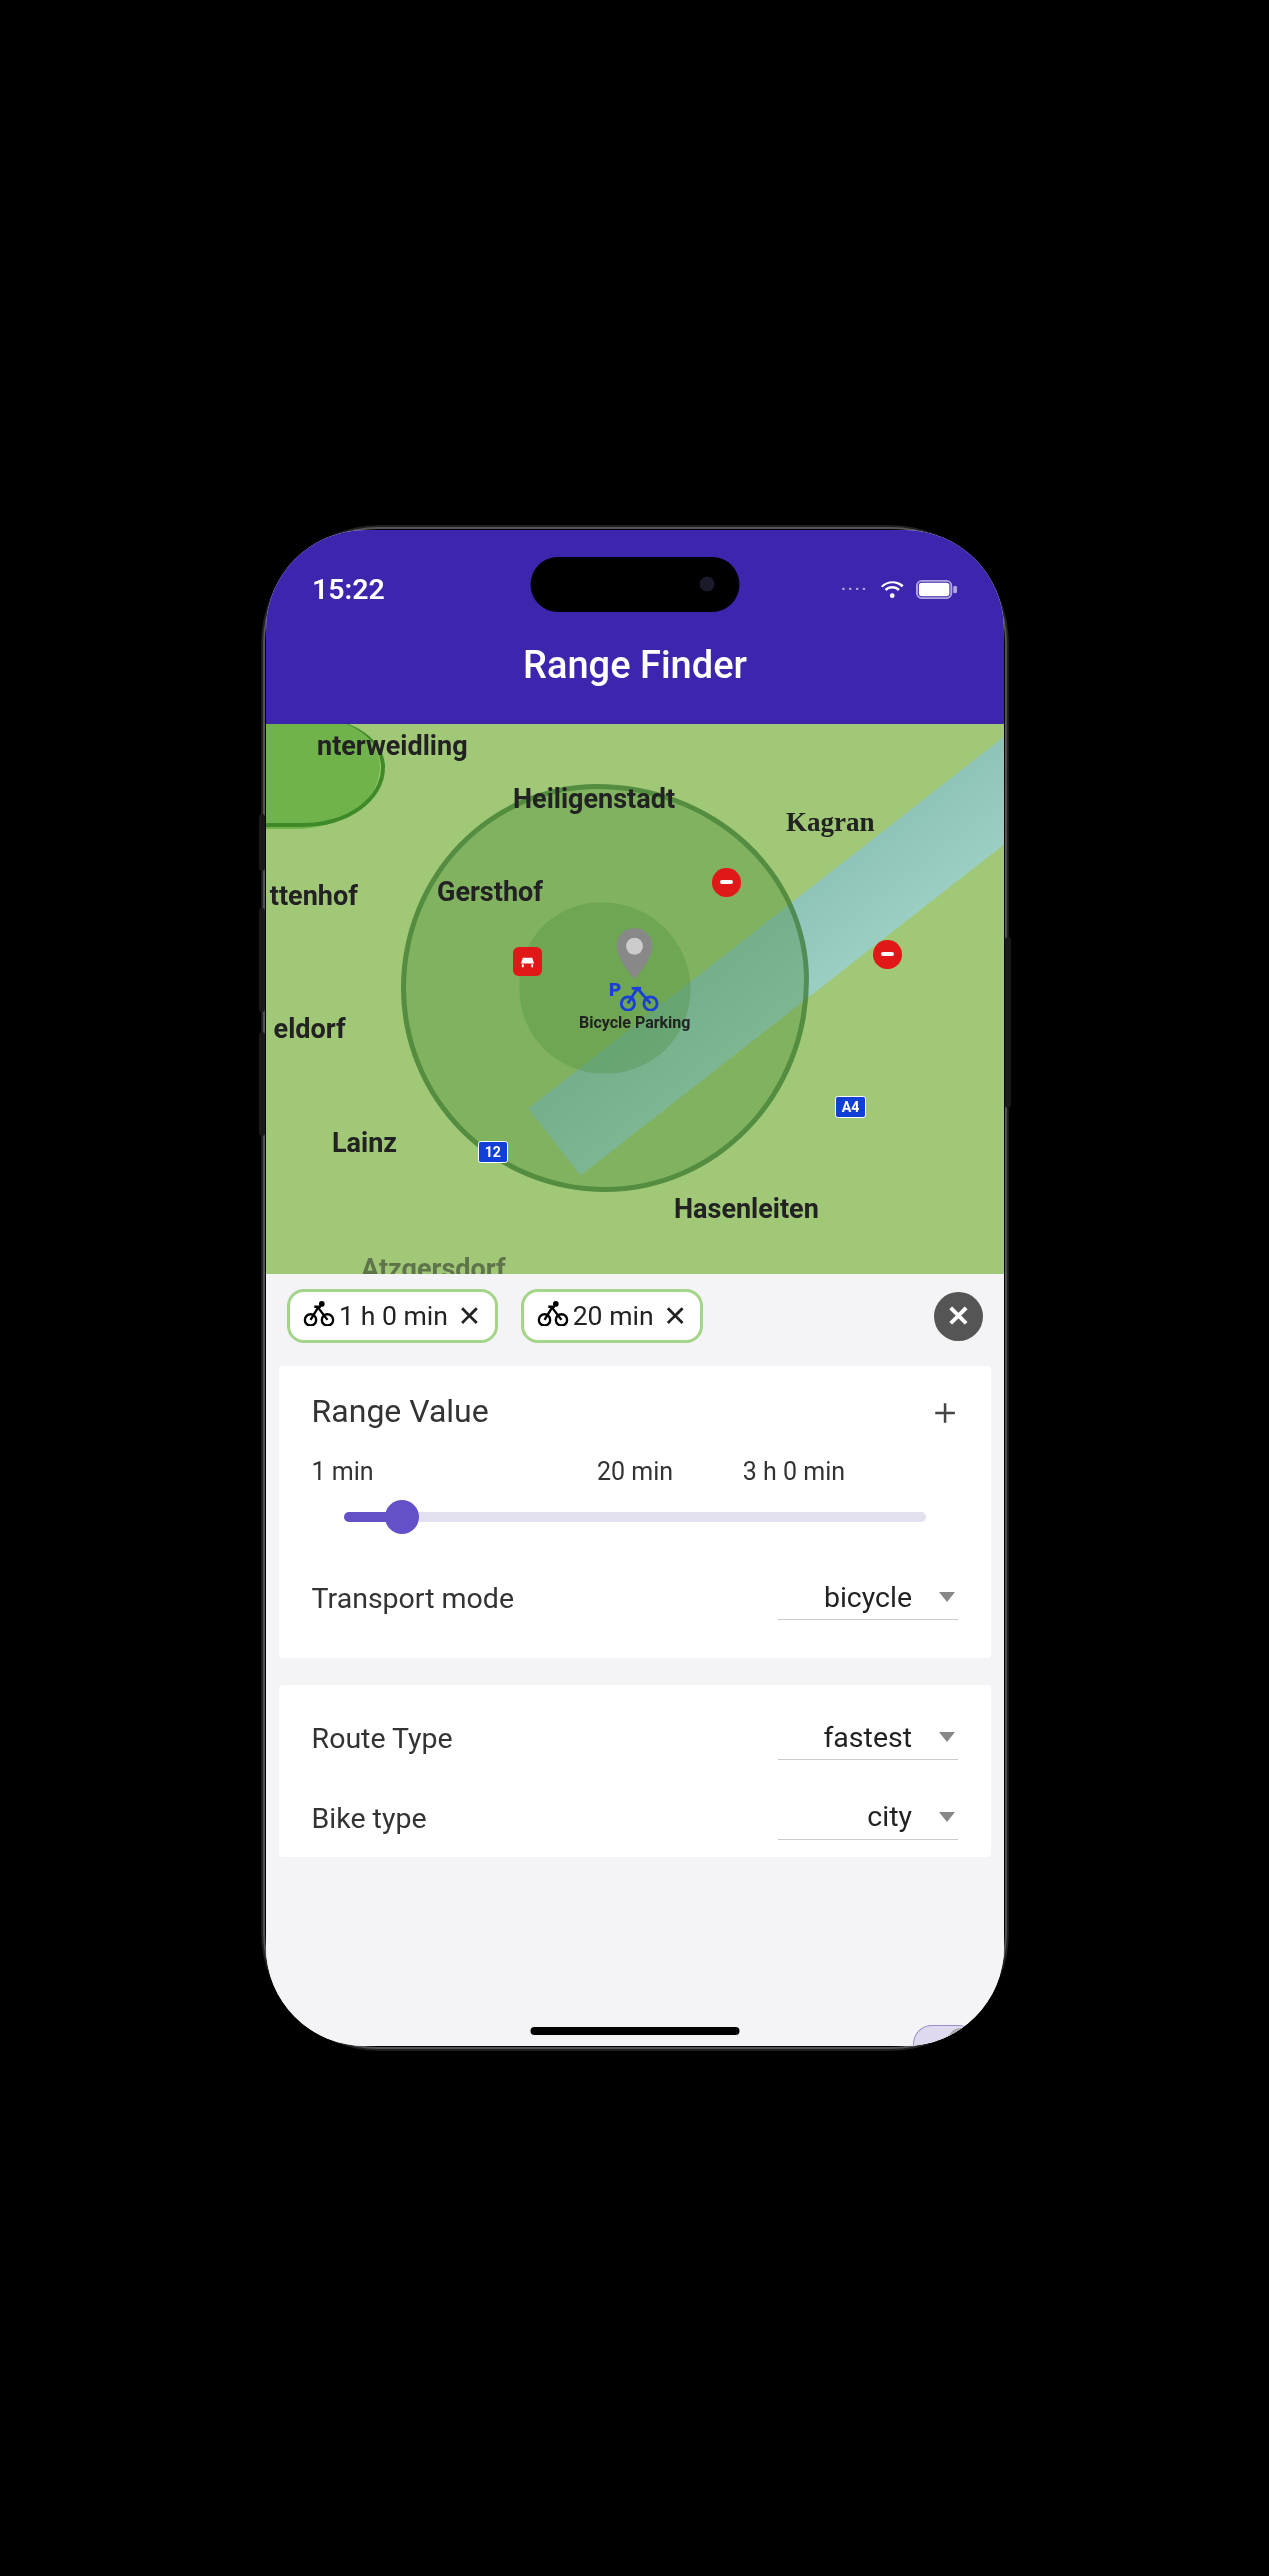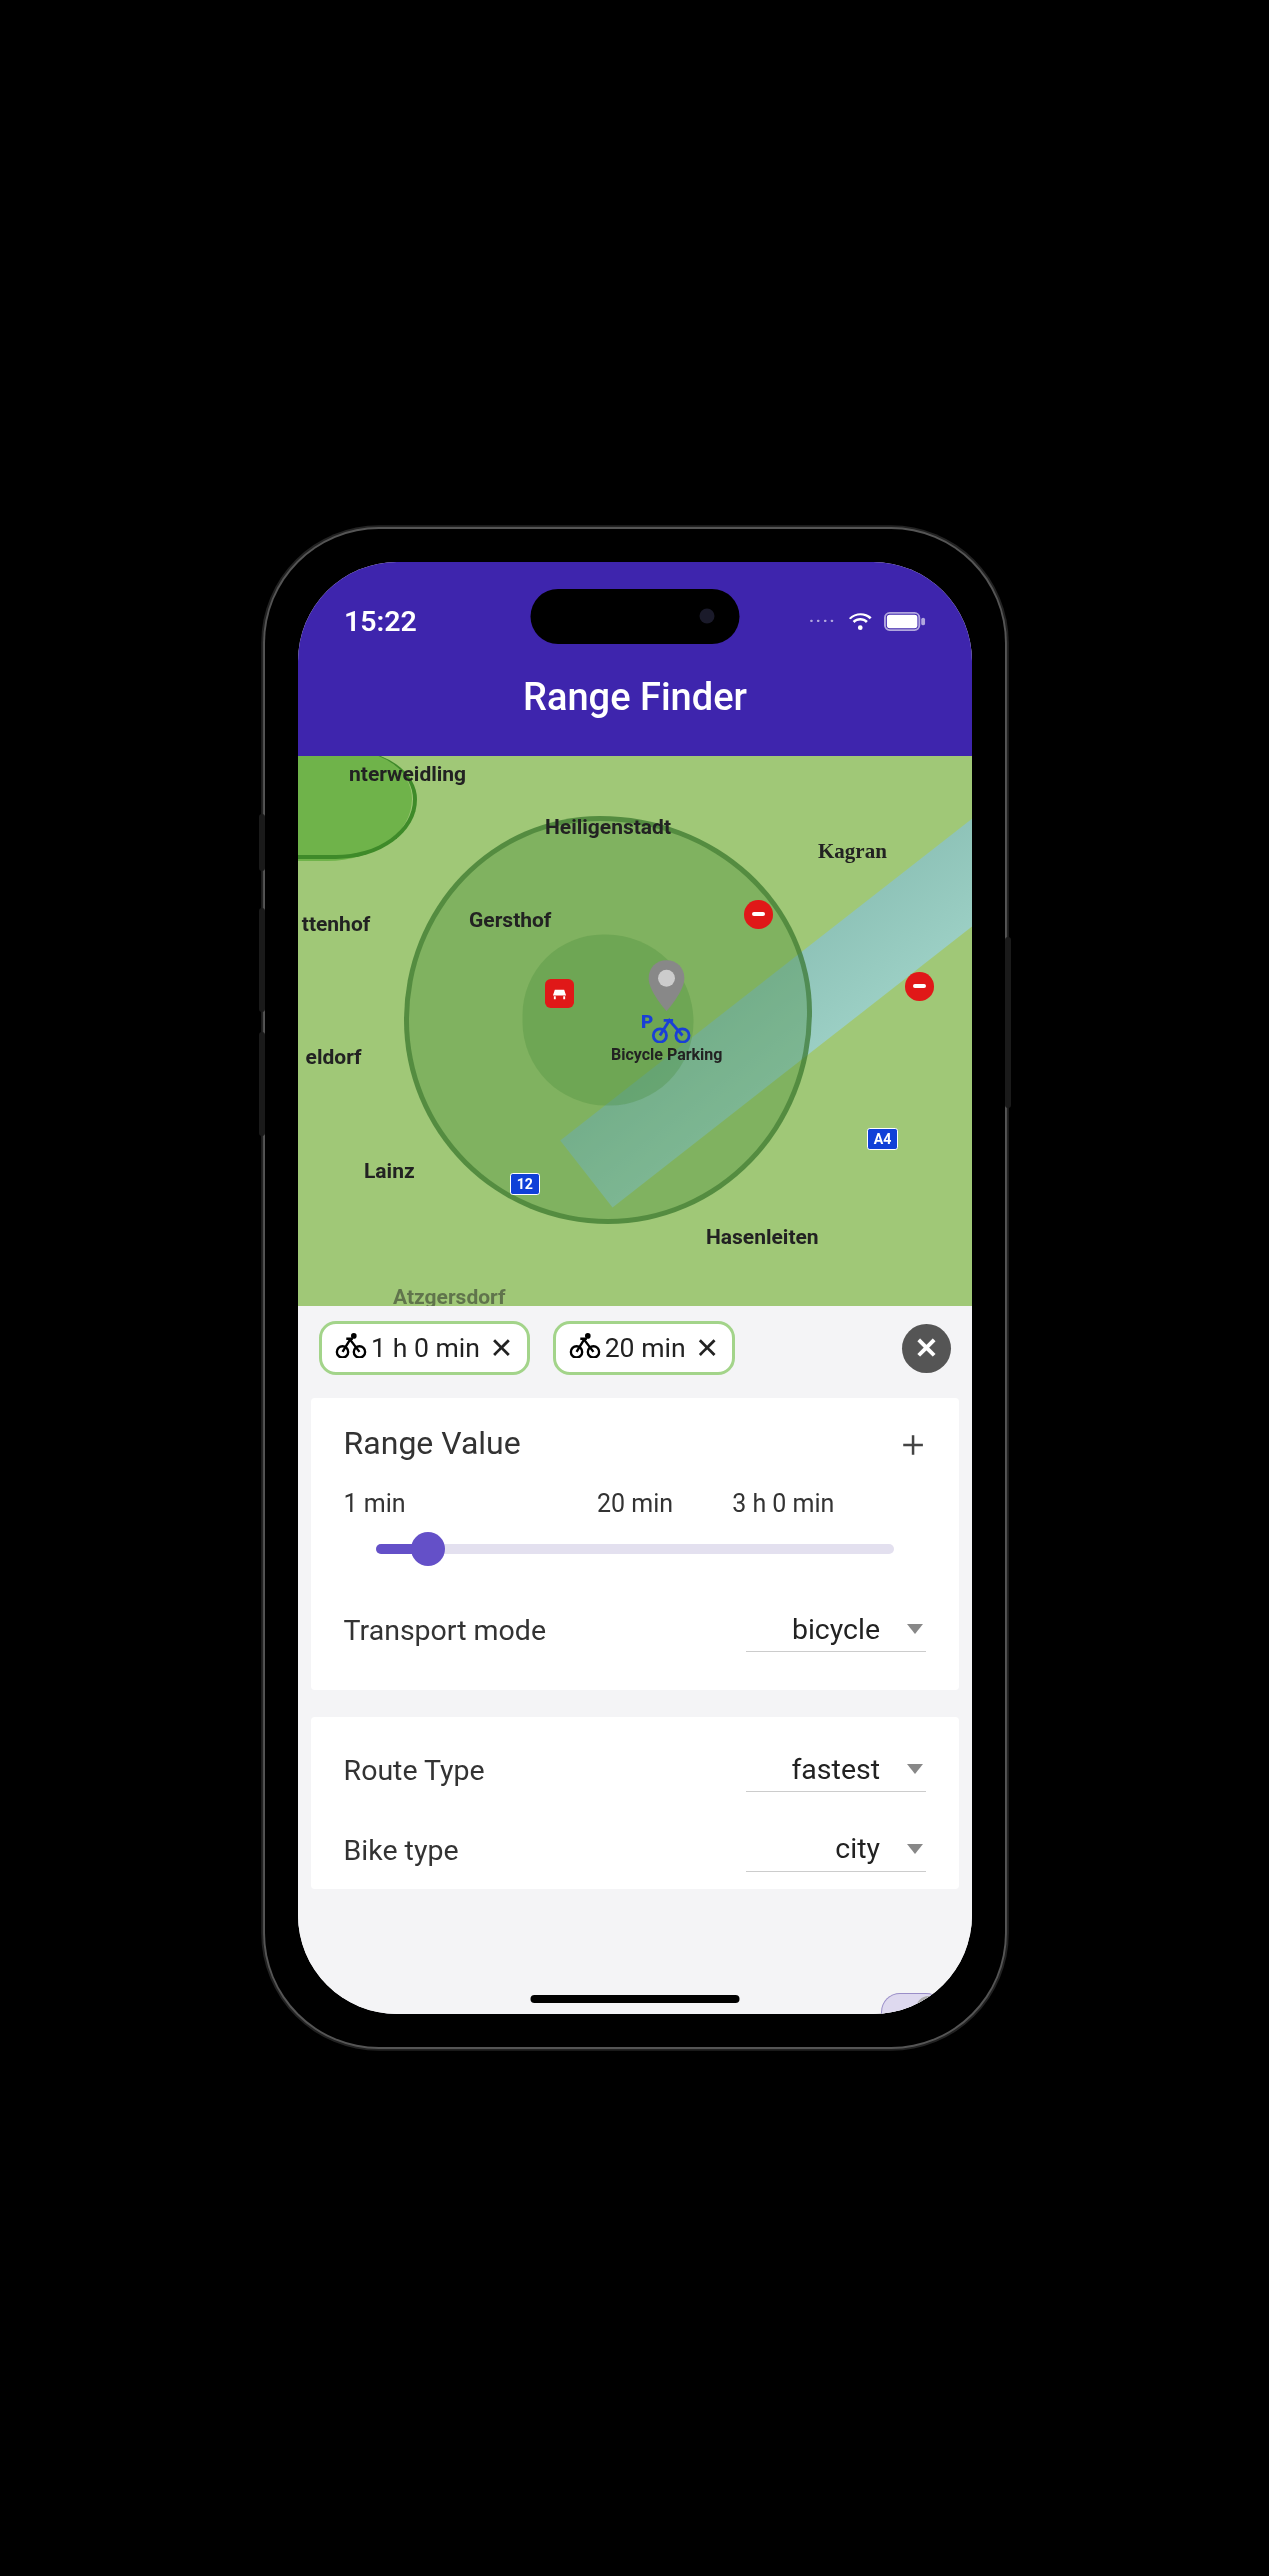--- a/index.html
+++ b/index.html
@@ -10,21 +10,21 @@
     height: 2576px;
     display: flex;
     align-items: center;
     justify-content: center;
   }
   .phone-frame {
     width: 740px;
     height: 1518px;
     background: #000;
     border-radius: 114px;
-    padding: 33px;
+    padding: 1px;
     position: relative;
     box-shadow: 0 0 0 1.9px #555, 0 0 0 3.8px #222;
   }
   .screen {
     width: 100%;
     height: 100%;
     background: #f4f4f6;
     border-radius: 99px;
     overflow: hidden;
     position: relative;
@@ -100,21 +100,21 @@
     top: 50%;
     left: 50%;
     transform: translate(-50%, -50%);
     width: 171px;
     height: 171px;
     background: rgba(68, 138, 55, 0.3);
     border-radius: 48% 52% 50% 50%;
   }
   .map-label {
     position: absolute;
-    font-size: 21px;
+    font-size: 27px;
     font-weight: 700;
     color: #222;
     white-space: nowrap;
   }
   .map-pin {
     position: absolute;
     top: 204px;
     left: 313px;
     display: flex;
     flex-direction: column;

